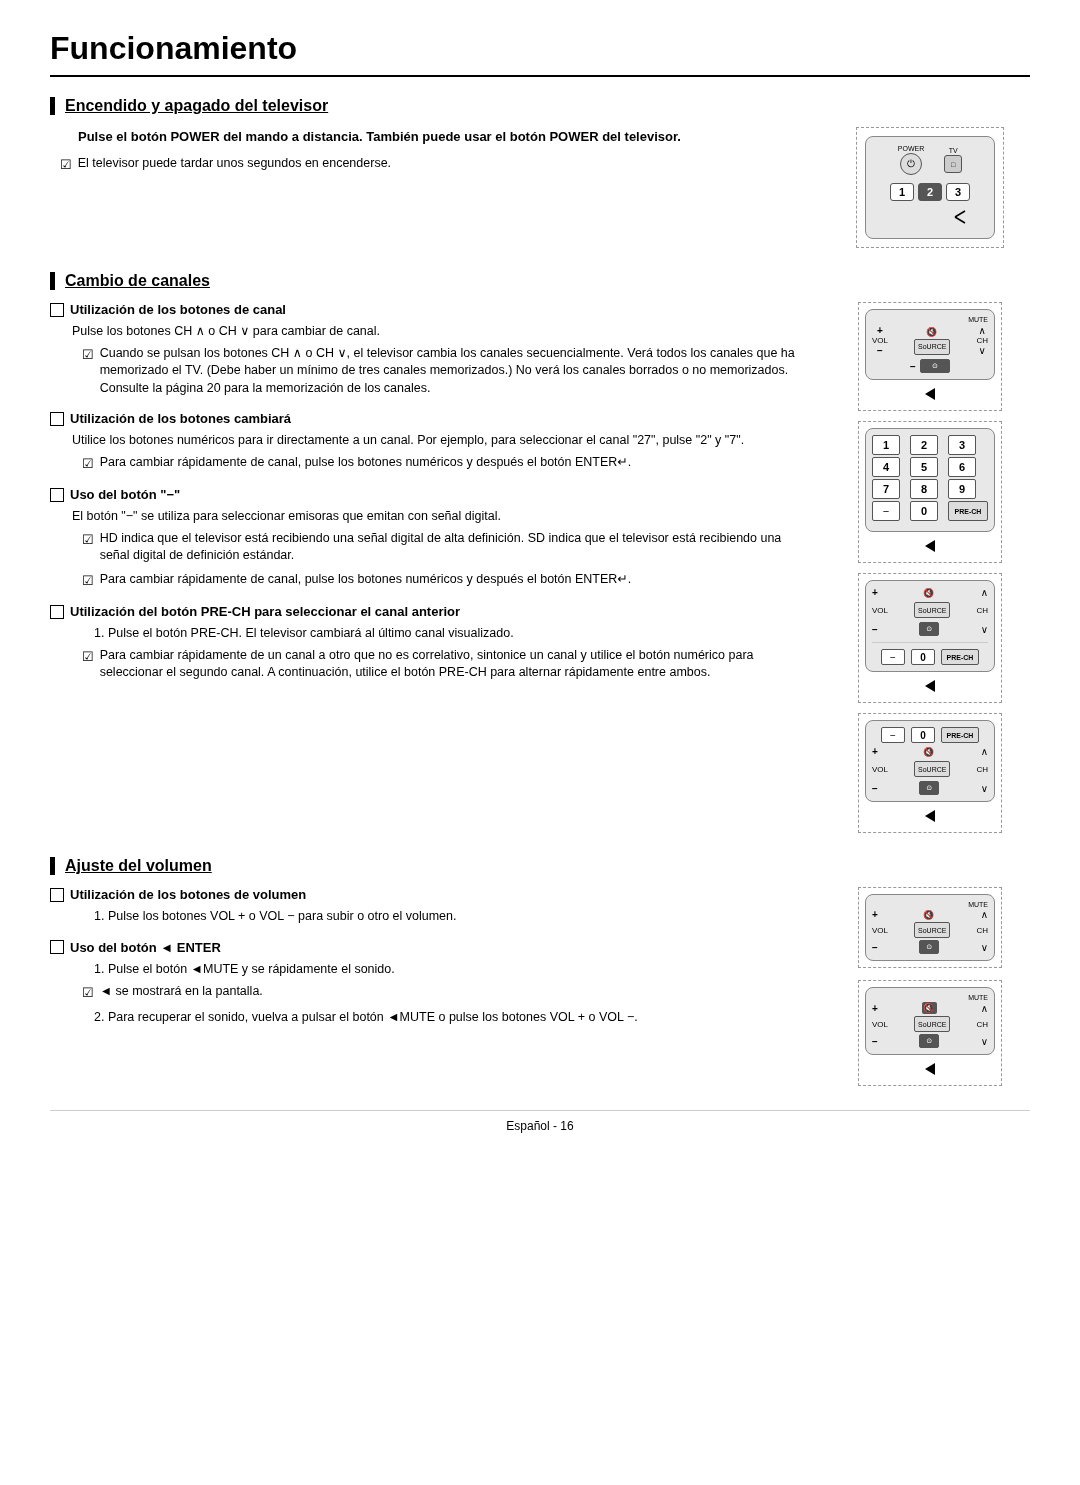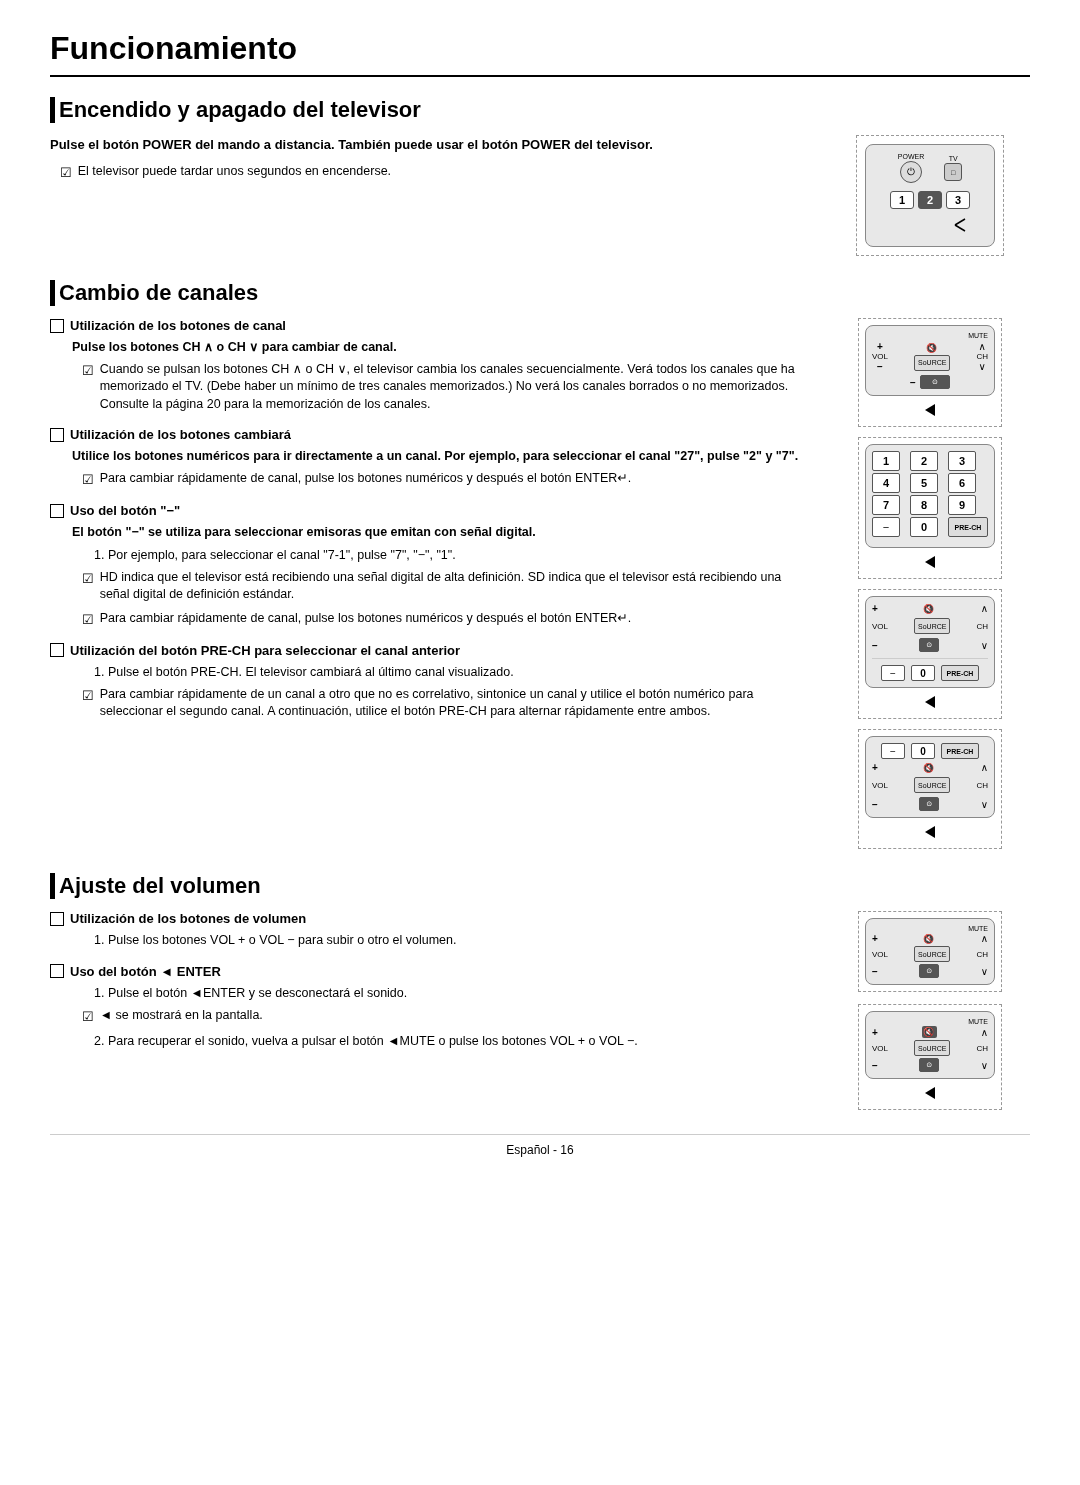--- a/index.html
+++ b/index.html
@@ -19,25 +19,26 @@
       border-bottom: 2px solid #000;
       padding-bottom: 8px;
       margin-bottom: 20px;
     }
 
     .section {
       margin-bottom: 24px;
     }
 
     .section-title {
-      font-size: 22px;
+      font-size: 16px;
       font-weight: bold;
       border-left: 5px solid #000;
-      padding-left: 4px;
+      padding-left: 10px;
       margin-bottom: 12px;
+      text-decoration: underline;
     }
 
     .section-content {
       display: flex;
       gap: 20px;
     }
 
     .text-col {
       flex: 1;
     }
@@ -47,20 +48,21 @@
       flex-shrink: 0;
       display: flex;
       flex-direction: column;
       align-items: center;
       gap: 8px;
     }
 
     .intro-text {
       margin-bottom: 8px;
       line-height: 1.5;
+      margin-left: 28px;
     }
 
     .intro-text b {
       font-weight: bold;
     }
 
     .note {
       display: flex;
       align-items: flex-start;
       gap: 6px;
@@ -97,21 +99,20 @@
     }
 
     .subsection-body {
       margin-left: 22px;
       line-height: 1.5;
       font-size: 12.5px;
     }
 
     .subsection-body p {
       margin-bottom: 4px;
-      font-weight: bold;
     }
 
     .numbered-item {
       margin-left: 22px;
       margin-bottom: 4px;
       line-height: 1.5;
       font-size: 12.5px;
     }
 
     
@@ -360,23 +361,20 @@
         </div>
       </div>
 
       <div class="subsection">
         <div class="subsection-title">
           <span class="checkbox-icon"></span>
           <span>Uso del botón "−"</span>
         </div>
         <div class="subsection-body">
           <p>El botón "−" se utiliza para seleccionar emisoras que emitan con señal digital.</p>
-          <div class="numbered-item">
-            1. <span>Por ejemplo, para seleccionar el canal "7-1", pulse "7", "−", "1".</span>
-          </div>
           <div class="note">
             <span class="note-icon">☑</span>
             <span>HD indica que el televisor está recibiendo una señal digital de alta definición. SD indica que el televisor está recibiendo una señal digital de definición estándar.</span>
           </div>
           <div class="note">
             <span class="note-icon">☑</span>
             <span>Para cambiar rápidamente de canal, pulse los botones numéricos y después el botón ENTER↵.</span>
           </div>
         </div>
       </div>
@@ -530,21 +528,21 @@
         </div>
       </div>
 
       <div class="subsection">
         <div class="subsection-title">
           <span class="checkbox-icon"></span>
           <span>Uso del botón ◄ ENTER</span>
         </div>
         <div class="subsection-body">
           <div class="numbered-item">
-            1. <span>Pulse el botón ◄ENTER y se desconectará el sonido.</span>
+            1. <span>Pulse el botón ◄MUTE y se rápidamente el sonido.</span>
           </div>
           <div class="note">
             <span class="note-icon">☑</span>
             <span>◄ se mostrará en la pantalla.</span>
           </div>
           <div class="numbered-item">
             2. <span>Para recuperar el sonido, vuelva a pulsar el botón ◄MUTE o pulse los botones VOL + o VOL −.</span>
           </div>
         </div>
       </div>

